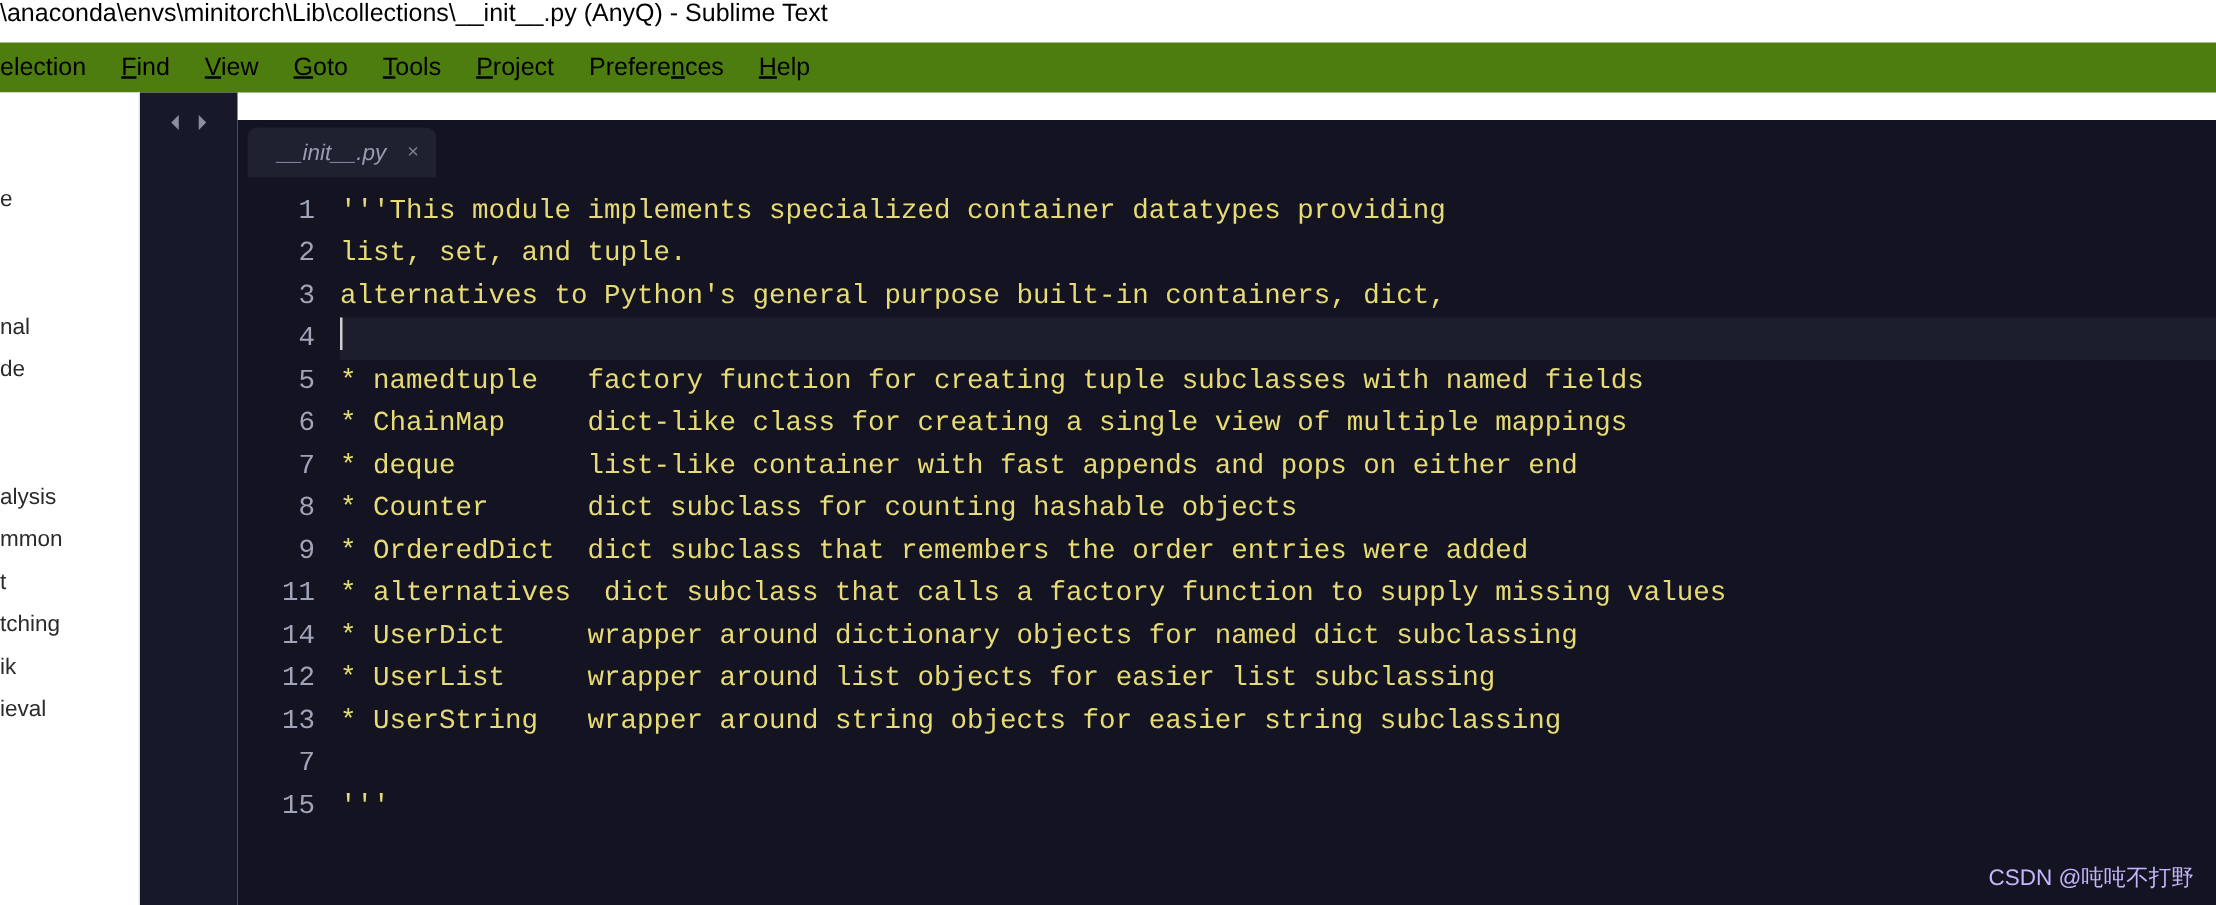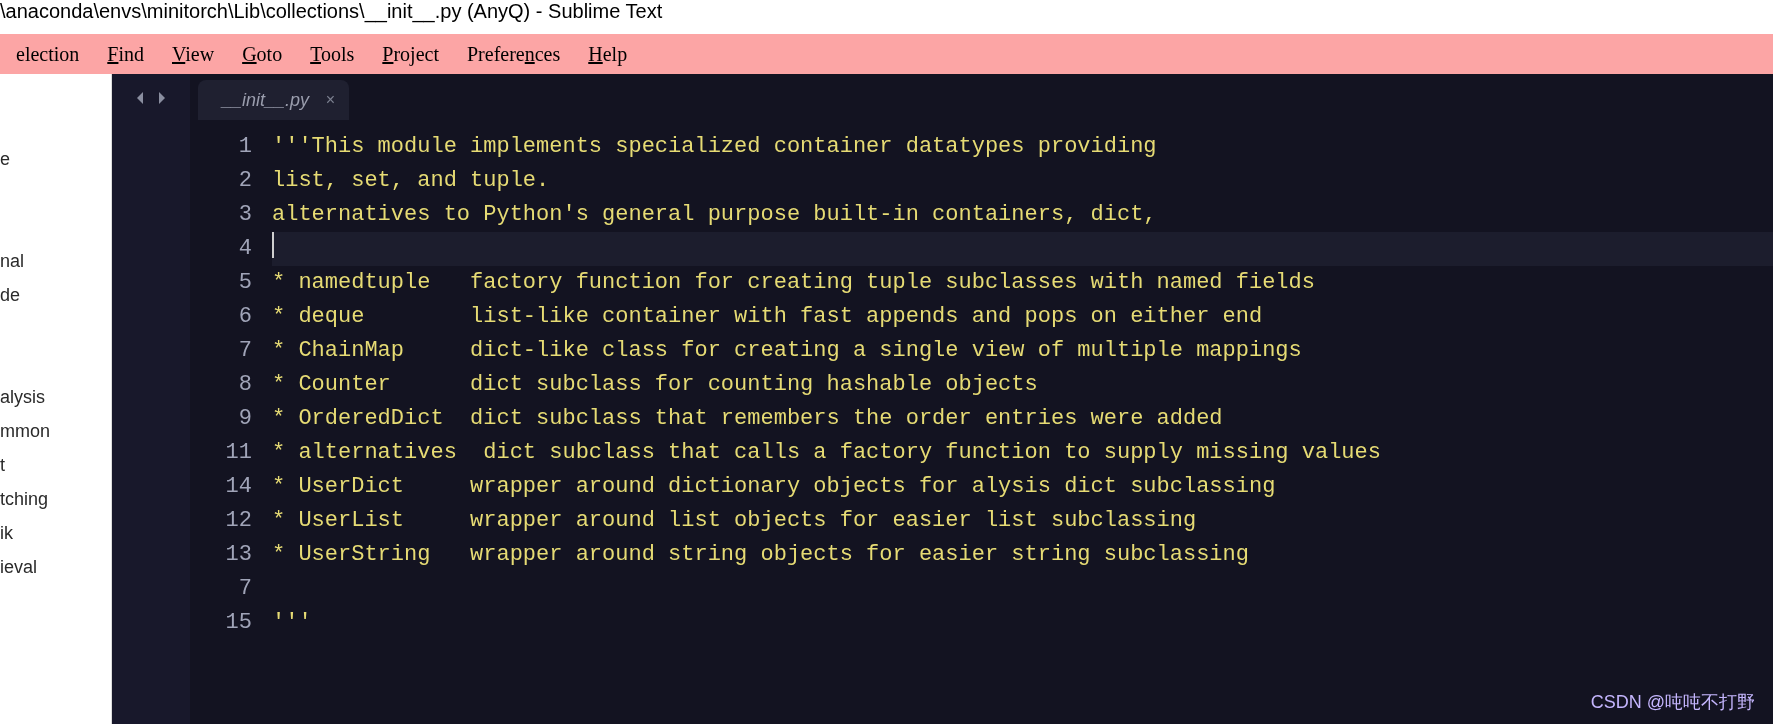--- a/index.html
+++ b/index.html
@@ -18,25 +18,24 @@
     padding-left: 0;
     background: #ffffff;
     font-size: 20px;
     color: #000;
   }
   .menubar {
     height: 40px;
     display: flex;
     align-items: center;
     gap: 28px;
-    padding-left: 16px;
-    background: #fca5a5;
+    padding-left: 0;
+    background: #4d7c0f;
     font-size: 20px;
     color: #000;
-    font-family: Liberation Serif, serif;
   }
   .menubar .menu-item {
     cursor: default;
   }
   .menubar .menu-item .ul { text-decoration: underline; }
   .main-area {
     display: flex;
     height: calc(100% - 74px);
   }
   .sidebar {
@@ -65,20 +64,21 @@
     gap: 6px;
     color: #9ba0b3;
     font-size: 20px;
   }
   .editor-panel {
     flex: 1;
     background: #131321;
     display: flex;
     flex-direction: column;
     position: relative;
+    margin-top: 22px;
   }
   .tabbar {
     height: 46px;
     display: flex;
     align-items: flex-end;
     padding-left: 8px;
   }
   .tab {
     height: 40px;
     background: #1f2030;
@@ -218,26 +218,26 @@
         <div class="lnum">13</div>
         <div class="lnum">7</div>
         <div class="lnum">15</div>
       </div>
       <div class="code">
         <div class="line"><span class="tok-str">'''This module implements specialized container datatypes providing</span></div>
         <div class="line"><span class="tok-str">list, set, and tuple.</span></div>
         <div class="line"><span class="tok-str">alternatives to Python's general purpose built-in containers, dict,</span></div>
         <div class="line current"><span class="cursor"></span><span class="tok-str"></span></div>
         <div class="line"><span class="tok-str">* namedtuple   factory function for creating tuple subclasses with named fields</span></div>
+        <div class="line"><span class="tok-str">* ChainMap     dict-like class for creating a single view of multiple mappings</span></div>
         <div class="line"><span class="tok-str">* deque        list-like container with fast appends and pops on either end</span></div>
-        <div class="line"><span class="tok-str">* ChainMap     dict-like class for creating a single view of multiple mappings</span></div>
         <div class="line"><span class="tok-str">* Counter      dict subclass for counting hashable objects</span></div>
         <div class="line"><span class="tok-str">* OrderedDict  dict subclass that remembers the order entries were added</span></div>
         <div class="line"><span class="tok-str">* alternatives  dict subclass that calls a factory function to supply missing values</span></div>
-        <div class="line"><span class="tok-str">* UserDict     wrapper around dictionary objects for alysis dict subclassing</span></div>
+        <div class="line"><span class="tok-str">* UserDict     wrapper around dictionary objects for named dict subclassing</span></div>
         <div class="line"><span class="tok-str">* UserList     wrapper around list objects for easier list subclassing</span></div>
         <div class="line"><span class="tok-str">* UserString   wrapper around string objects for easier string subclassing</span></div>
         <div class="line"><span class="tok-str"></span></div>
         <div class="line"><span class="tok-str">'''</span></div>
       </div>
     </div>
 
     <div class="watermark">CSDN @吨吨不打野</div>
   </div>
 

